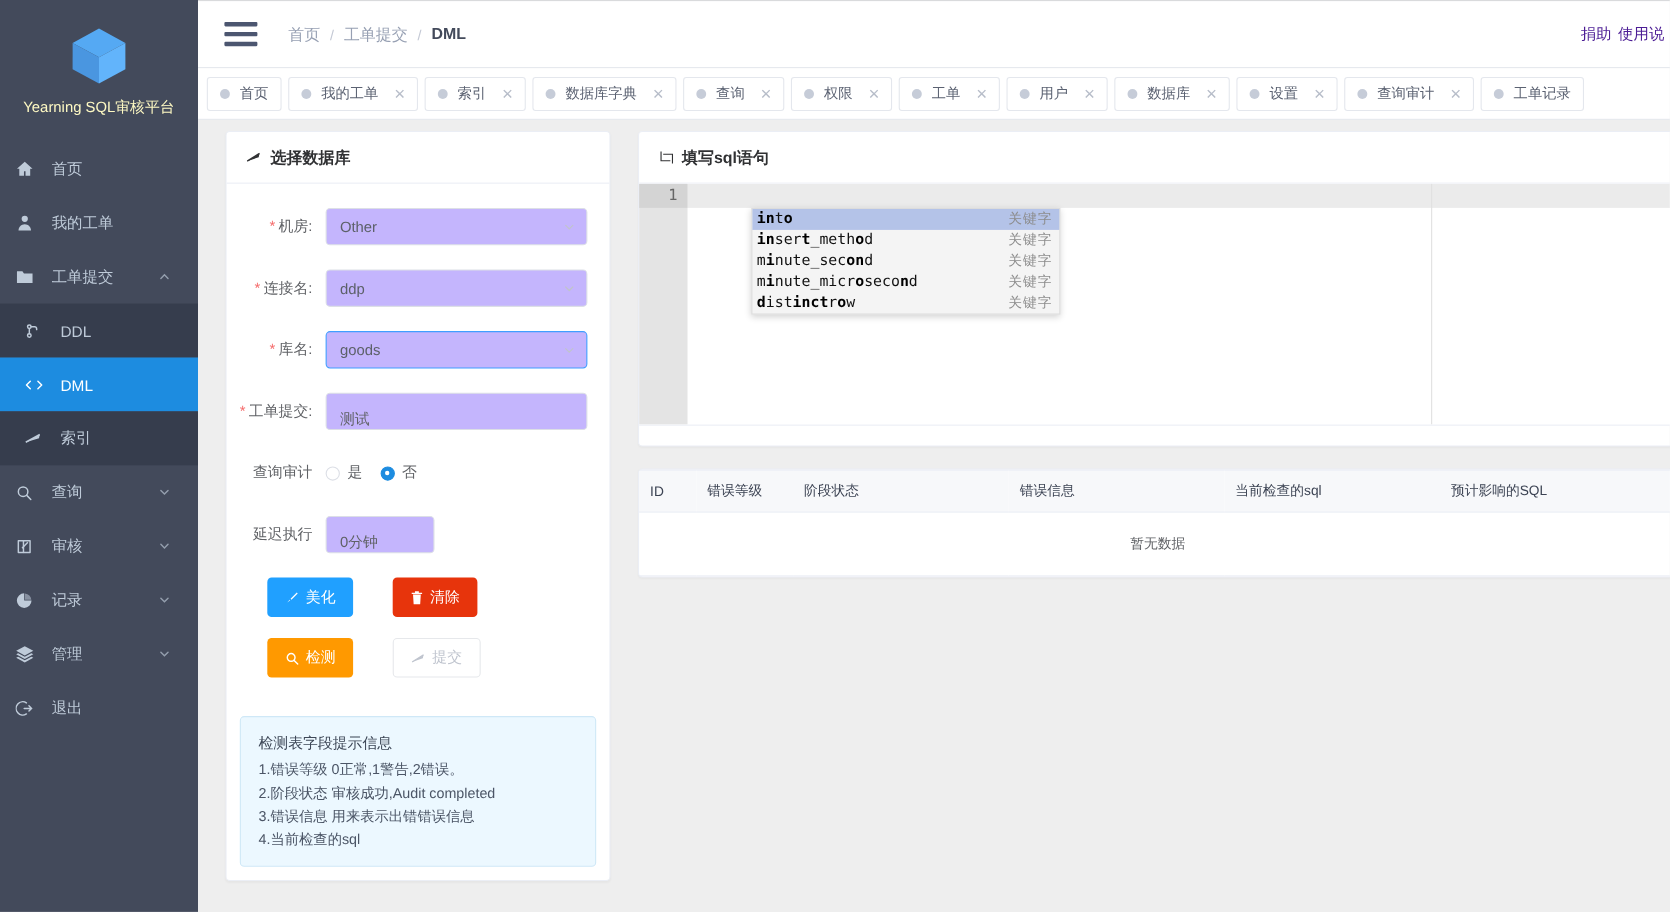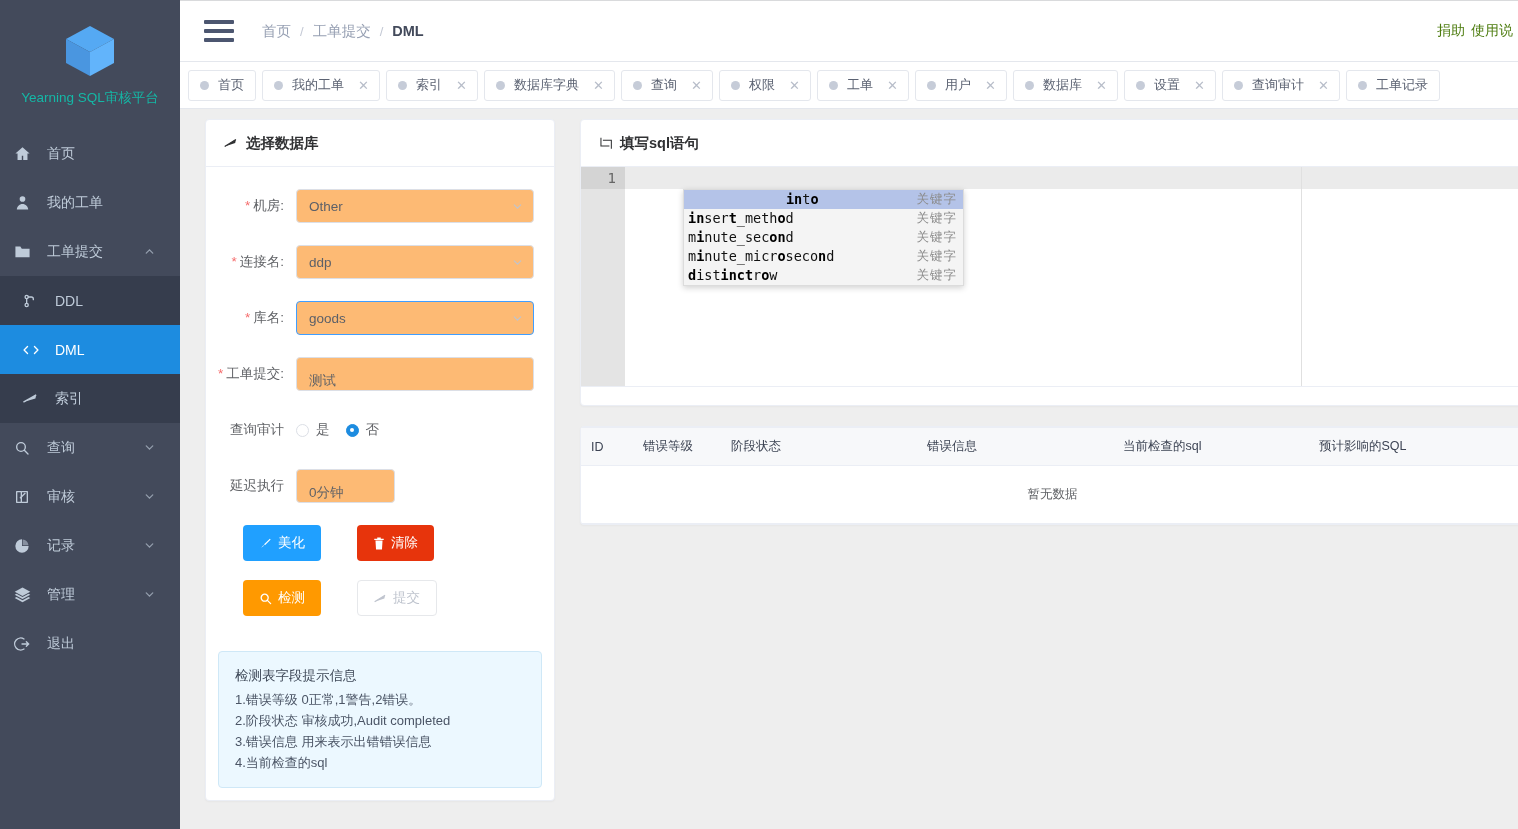--- a/index.html
+++ b/index.html
@@ -19,21 +19,21 @@
     width:180px; flex:0 0 180px; height:829px;
     background:#434a5b;
     overflow:hidden;
     position:relative;
   }
   .logo-wrap { padding-top:22px; text-align:center; }
   .logo-cube { width:56px; height:56px; margin:0 auto; position:relative; }
   .brand {
     margin-top:11px;
     font-size:13.5px;
-    color:#14b8a6;
+    color:#fef9c3;
     text-align:center;
     letter-spacing:0px;
     white-space:nowrap;
   }
   .menu { margin-top:22px; }
   .menu-item {
     height:49px;
     display:flex; align-items:center;
     padding-left:14px;
     color:#bfcbd9;
@@ -69,21 +69,21 @@
     padding:0 12px 0 24px;
     position:relative;
   }
   .hamburger { width:30px; height:22px; display:flex; flex-direction:column; justify-content:space-between; cursor:pointer; margin-right:28px; }
   .hamburger i { display:block; height:4px; background:#4c5670; border-radius:1px; }
   .crumbs { display:flex; align-items:center; font-size:14.5px; }
   .crumbs .cb { color:#97a0b3; cursor:pointer; }
   .crumbs .cb.last { color:#434a5b; font-weight:bold; cursor:default; }
   .crumbs .sep { color:#c3c8d4; margin:0 9px; font-size:13px; }
   .topright { margin-left:auto; display:flex; align-items:center; white-space:nowrap; overflow:hidden; }
-  .topright a { color:#4d7c0f; font-size:14px; text-decoration:none; margin-left:6px; }
+  .topright a { color:#4c1d95; font-size:14px; text-decoration:none; margin-left:6px; }
 
   .tabbar {
     height:47px; flex:0 0 47px;
     background:#fff;
     border-bottom:1px solid #e4e7ed;
     display:flex; align-items:center;
     padding:0 8px;
     overflow:hidden;
     position:relative;
   }
@@ -153,21 +153,21 @@
   }
   .flabel.twoline { line-height:17px; padding-top:9px; }
   .req { color:#f56c6c; margin-right:3px; }
   .fctl { flex:1 1 auto; padding-right:20px; }
 
   .el-input, .el-select {
     position:relative;
     height:34px;
     border:1px solid #dcdfe6;
     border-radius:4px;
-    background:#fdba74;
+    background:#c4b5fd;
     display:flex; align-items:center;
     padding:0 28px 0 12px;
     font-size:13.5px;
     color:#5c6068;
     cursor:pointer;
   }
   .el-input { cursor:text; color:#606266; padding-right:12px;align-items:flex-end; }
   .el-select.focused { border-color:#409eff; }
   .caret {
     position:absolute; right:9px; top:0; bottom:0;
@@ -282,21 +282,21 @@
     font-size:13.5px;
   }
   .acitem {
     height:19px; line-height:19px;
     display:flex; align-items:center;
     padding:0 6px 0 4px;
     color:#111;
     cursor:pointer;
     white-space:nowrap;
   }
-  .acitem.sel { background:#b4c3e8;text-align:center; }
+  .acitem.sel { background:#b4c3e8; }
   .acitem .acname { flex:1 1 auto; letter-spacing:0px; }
   .acitem .acname b { font-weight:bold; color:#000; }
   .acitem .acmeta {
     flex:0 0 auto; color:#8c8c8c;
     font-family:"Liberation Sans","DejaVu Sans",sans-serif;
     font-size:12.5px; letter-spacing:1px;
   }
 
   
   .tablecard { background:#fff; }

